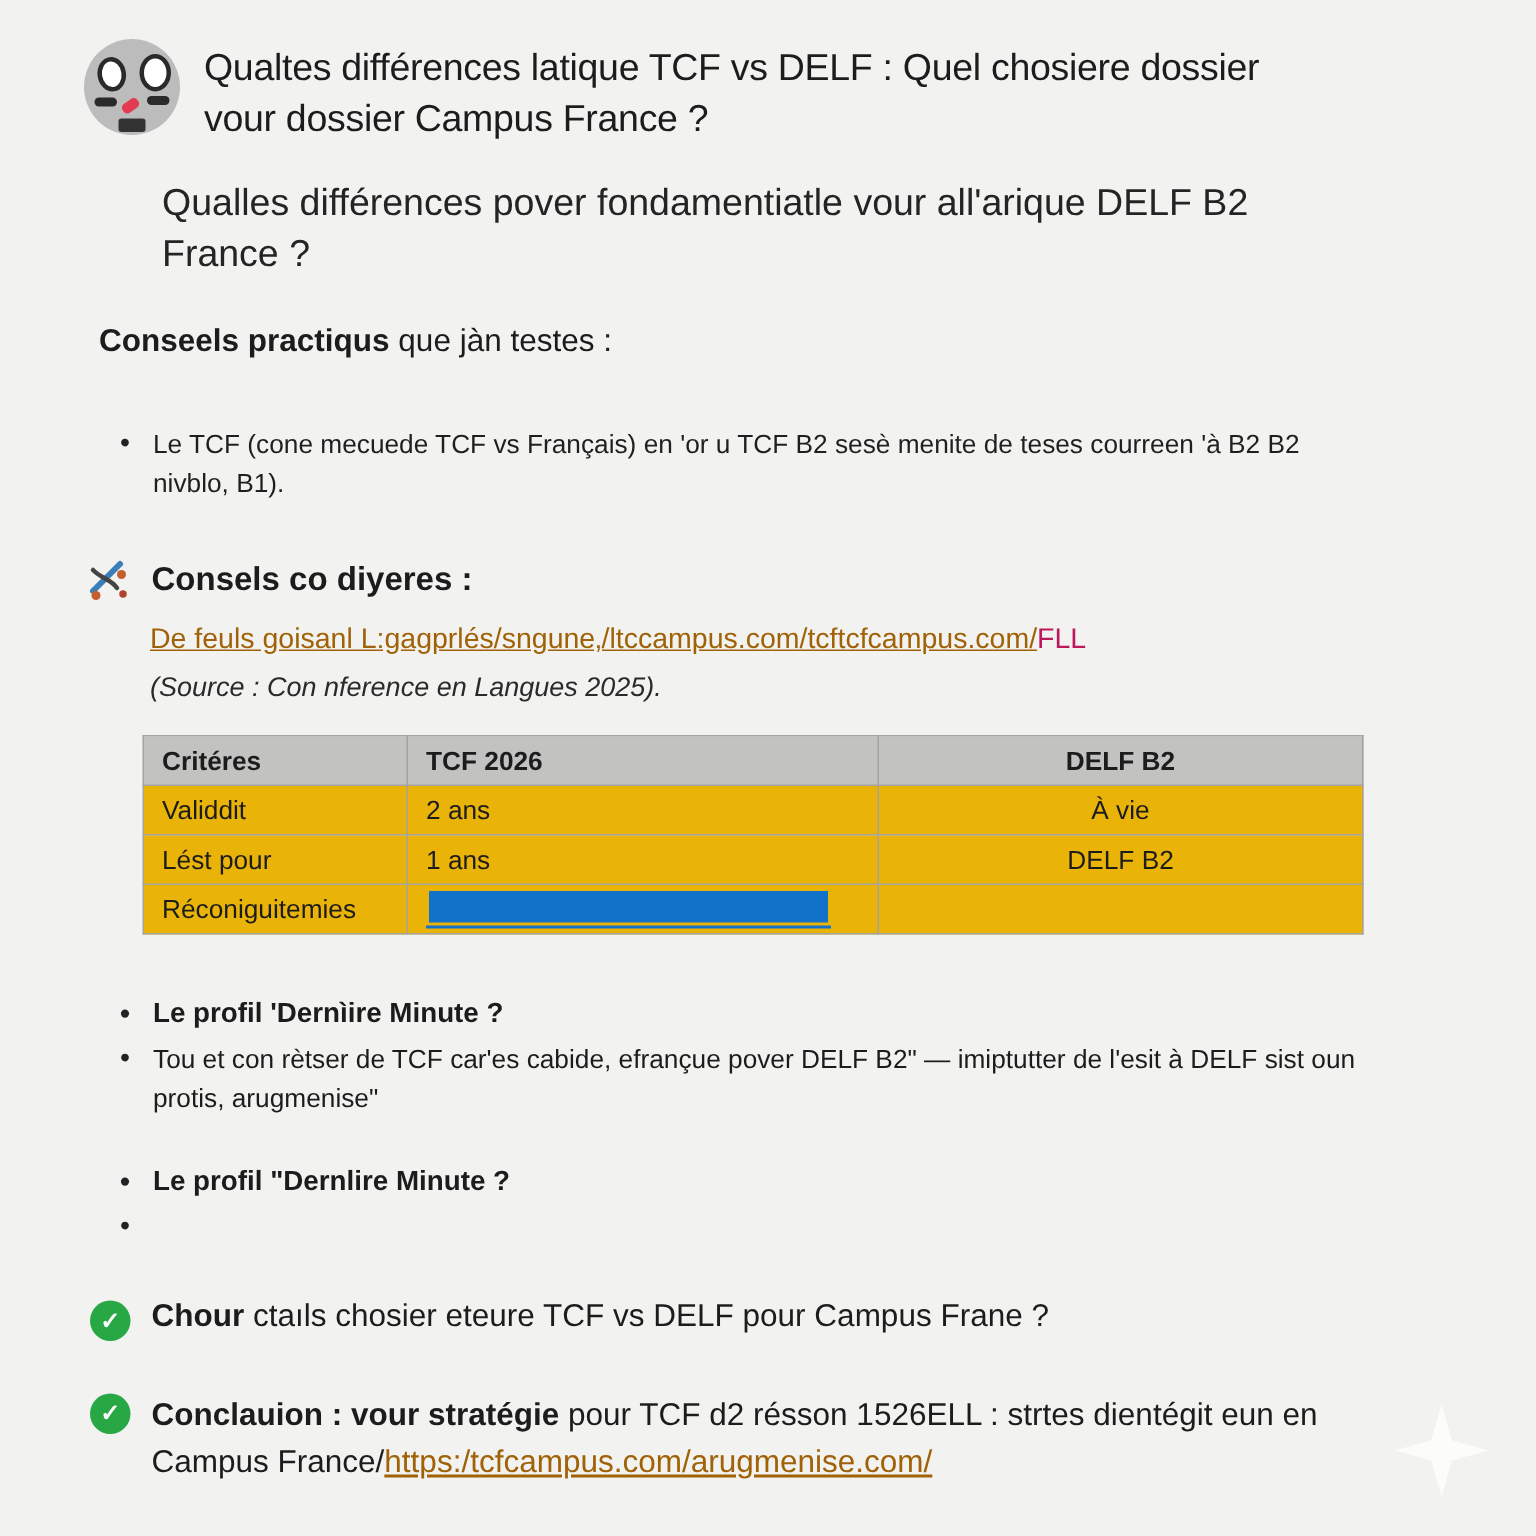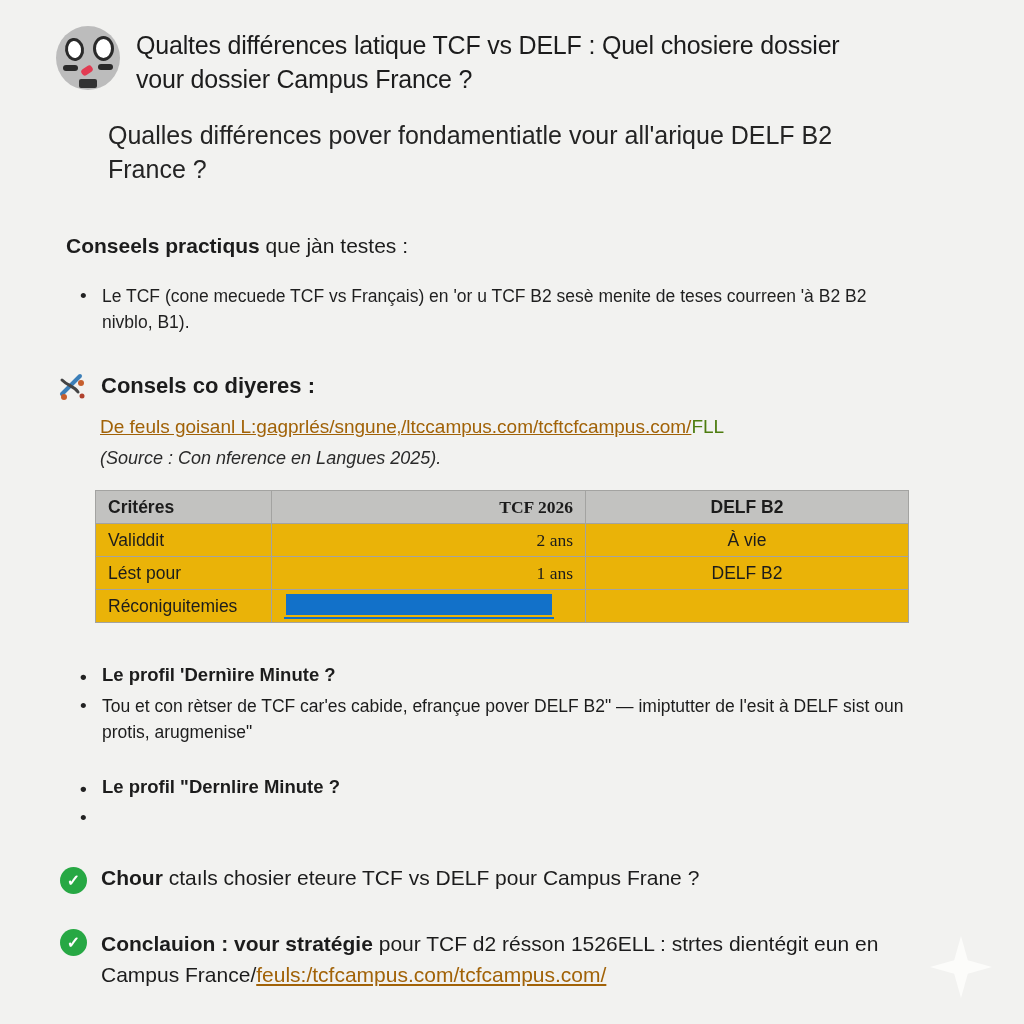--- a/index.html
+++ b/index.html
@@ -25,42 +25,42 @@
   .dash.l{width:15px;left:7px;top:39px;}
   .dash.r{width:15px;left:42px;top:38px;}
   .nose{position:absolute;width:12px;height:7px;background:#e23b52;border-radius:3px;transform:rotate(-35deg);left:25px;top:41px;}
   .mouth{position:absolute;width:18px;height:9px;background:#333;border-radius:2px;left:23px;top:53px;}
   .title{font-size:25px;line-height:34px;font-weight:500;letter-spacing:-0.2px;width:800px;margin-top:2px;}
 
   
   .subtitle{top:118px;left:64px;width:830px;font-size:25px;line-height:34px;font-weight:400;color:#242424;margin-left:44px;}
 
   
-  .tips-heading{top:234px;left:66px;font-size:21px;}
+  .tips-heading{top:216px;left:66px;font-size:21px;}
   .tips-heading b{font-weight:700;}
   .bullet-row{display:flex;align-items:flex-start;}
   .bullet-dot{width:22px;flex:0 0 auto;font-size:19px;line-height:25px;color:#222;}
   .tip-bullet{top:283px;left:80px;width:870px;font-size:17.5px;line-height:26px;color:#1f1f1f;}
 
   
   .advice-heading{top:370px;left:56px;display:flex;gap:13px;align-items:center;}
   .advice-heading .txt{font-size:22px;font-weight:700;}
   .tools-icon{width:32px;height:32px;flex:0 0 auto;}
   .link-line{top:416px;left:100px;font-size:19px;}
   a.doclink, .doclink{color:#a16207;text-decoration:underline;cursor:pointer;}
-  .link-suffix{color:#4d7c0f;text-decoration:none;}
+  .link-suffix{color:#be185d;text-decoration:none;}
   .source-line{top:448px;left:100px;font-size:18px;color:#2a2a2a;font-style:italic;}
 
   
   .cmp-table{top:490px;left:95px;}
   table{border-collapse:collapse;width:813px;font-size:17.5px;table-layout:fixed;}
   th,td{border:1px solid #a3a3a1;height:33px;padding:0 12px;box-sizing:border-box;background:#eab308;}
   th{background:#c2c2c0;font-weight:700;text-align:center;}
   th.c1,td.c1{width:176px;text-align:left;}
-  th.c2,td.c2{width:314px;text-align:right;font-family:Liberation Serif, serif;}
+  th.c2,td.c2{width:314px;text-align:left;}
   th.c3,td.c3{width:323px;text-align:center;}
   .bar-wrap{padding:0;margin:0 2px;}
   .bar{height:21px;background:#1271c9;width:266px;}
   .bar-underline{height:2px;background:#1271c9;margin-top:2px;width:270px;margin-left:-2px;}
 
   
   .group1-title{top:664px;left:80px;width:870px;font-size:18.5px;font-weight:700;}
   .group1-text{top:693px;left:80px;width:885px;font-size:17.5px;line-height:26px;}
   .group2-title{top:776px;left:80px;width:870px;font-size:18.5px;font-weight:700;}
   .group2-text{top:805px;left:80px;width:870px;font-size:17.5px;}
@@ -179,19 +179,19 @@
 
   <div class="abs choice-line check-row">
     <span class="check-icon">✓</span>
     <span><span class="bold">Chour</span><span> ctaıls chosier eteure TCF vs DELF pour Campus Frane ?</span></span>
   </div>
 
   <div class="abs conclusion check-row">
     <span class="check-icon">✓</span>
     <span>
       <span class="bold">Conclauion : vour stratégie</span><span> pour TCF d2 résson 1526ELL : strtes dientégit eun en</span><br>
-      <span>Campus France/</span><a class="doclink">feuls:/tcfcampus.com/tcfcampus.com/</a>
+      <span>Campus France/</span><a class="doclink">https:/tcfcampus.com/arugmenise.com/</a>
     </span>
   </div>
 
   <div class="abs sparkle"></div>
 
 </div>
 
 </body></html>

